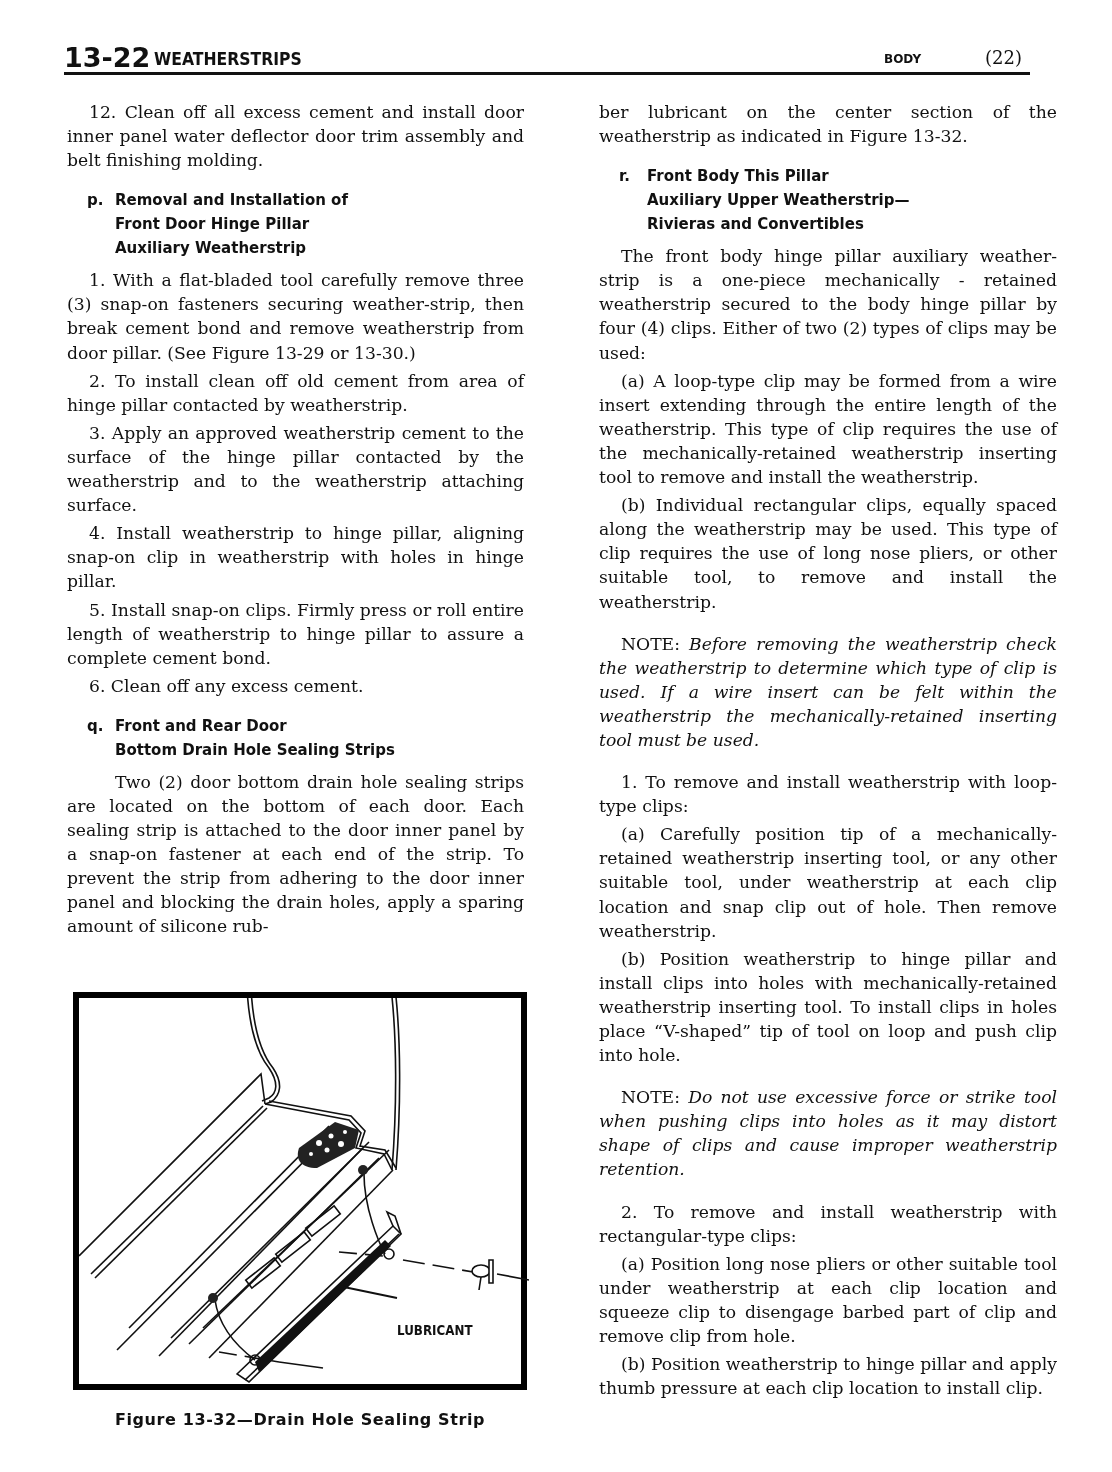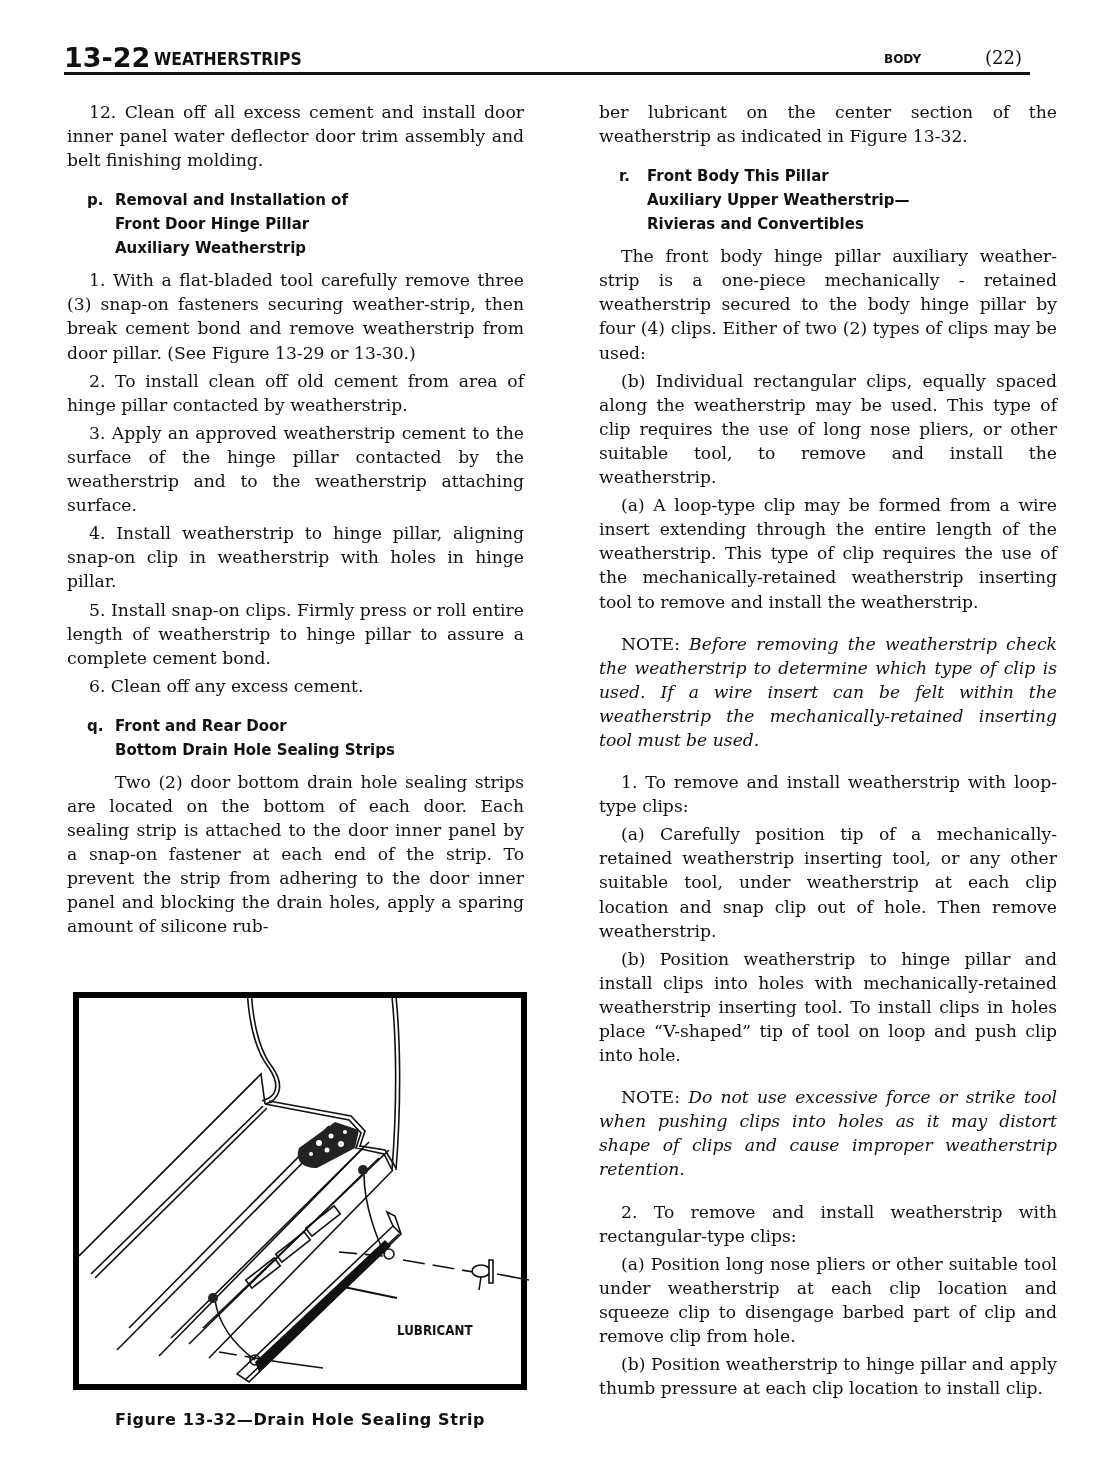--- a/index.html
+++ b/index.html
@@ -148,22 +148,22 @@
   <div class="head">
     <span class="hl">r.</span>
     <span class="ht">
       <div>Front Body This Pillar</div>
       <div>Auxiliary Upper Weatherstrip—</div>
       <div>Rivieras and Convertibles</div>
     </span>
   </div>
 
   <p class="p ind">The front body hinge pillar auxiliary weather-strip is a one-piece mechanically - retained weatherstrip secured to the body hinge pillar by four (4) clips. Either of two (2) types of clips may be used:</p>
+  <p class="p ind">(a) A loop-type clip may be formed from a wire insert extending through the entire length of the weatherstrip. This type of clip requires the use of the mechanically-retained weatherstrip inserting tool to remove and install the weatherstrip.</p>
   <p class="p ind">(b) Individual rectangular clips, equally spaced along the weatherstrip may be used. This type of clip requires the use of long nose pliers, or other suitable tool, to remove and install the weatherstrip.</p>
-  <p class="p ind">(a) A loop-type clip may be formed from a wire insert extending through the entire length of the weatherstrip. This type of clip requires the use of the mechanically-retained weatherstrip inserting tool to remove and install the weatherstrip.</p>
   <div class="gap"></div>
   <p class="p ind">
     <span class="note-label">NOTE:</span>
     <span class="note-text">Before removing the weatherstrip check the weatherstrip to determine which type of clip is used. If a wire insert can be felt within the weatherstrip the mechanically-retained inserting tool must be used.</span>
   </p>
   <div class="gap"></div>
   <p class="p ind">1. To remove and install weatherstrip with loop-type clips:</p>
   <p class="p ind">(a) Carefully position tip of a mechanically-retained weatherstrip inserting tool, or any other suitable tool, under weatherstrip at each clip location and snap clip out of hole. Then remove weatherstrip.</p>
   <p class="p ind">(b) Position weatherstrip to hinge pillar and install clips into holes with mechanically-retained weatherstrip inserting tool. To install clips in holes place “V-shaped” tip of tool on loop and push clip into hole.</p>
   <div class="gap"></div>

